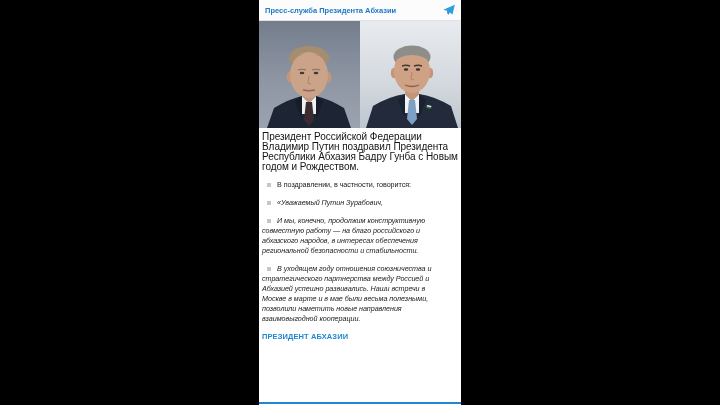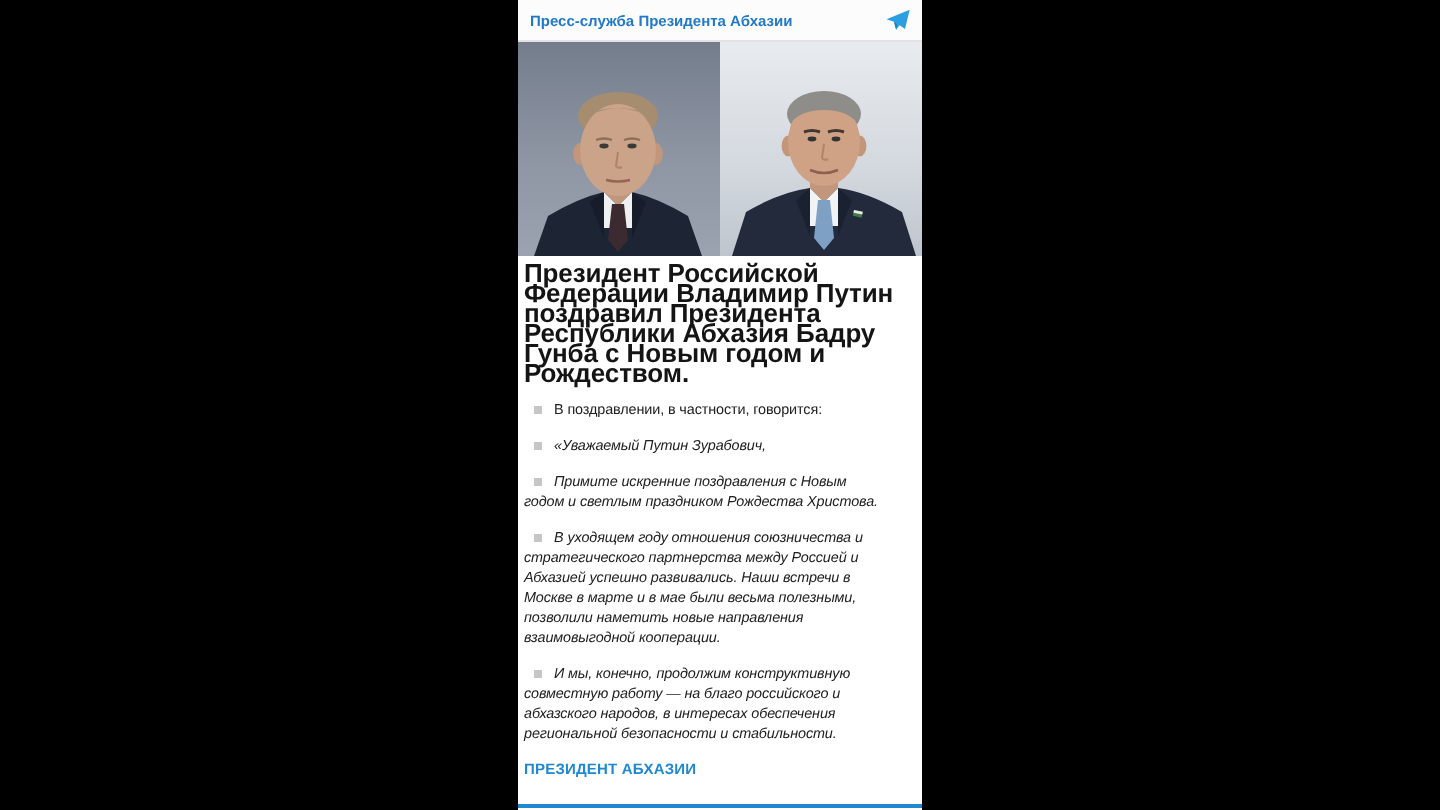--- a/index.html
+++ b/index.html
@@ -20,22 +20,22 @@
     flex:1; color:#2079c9; font-size:7.5px; font-weight:bold;
     white-space:nowrap; overflow:hidden;
   }
   .tg-icon { width:14px; height:14px; flex:0 0 auto; }
   .tg-icon svg { display:block; width:14px; height:14px; }
   .photo { height:107px; display:flex; cursor:pointer; }
   .photo-half { width:50%; height:107px; }
   .photo-half svg { display:block; width:100%; height:100%; }
   .content { padding:4px 3px 0 3px; }
   .lead {
-    margin:0 0 8px 0; font-size:13px; line-height:10px;
-    font-weight:bold; color:#141414; letter-spacing:-0.05px;
+    margin:0 0 8px 0; font-size:10px; line-height:10px;
+    font-weight:normal; color:#141414; letter-spacing:-0.05px;
   }
   .para {
     margin:0 16px 8px 0; font-size:7.2px; line-height:10px;
     color:#202020; letter-spacing:-0.05px;
   }
   .para.italic { font-style:italic; }
   .bullet {
     display:inline-block; width:4px; height:4px; background:#c6c6c6;
     margin:0 6px 1px 5px; vertical-align:middle;
   }
@@ -154,24 +154,23 @@
     </div>
   </div>
 
   <div class="content">
     <p class="lead">Президент Российской Федерации Владимир Путин поздравил Президента Республики Абхазия Бадру Гунба с Новым годом и Рождеством.</p>
 
     <p class="para"><span class="bullet"></span><span>В поздравлении, в частности, говорится:</span></p>
 
     <p class="para italic"><span class="bullet"></span><span>«Уважаемый Путин Зурабович,</span></p>
 
-    <p class="para italic"><span class="bullet"></span><span>Примите искренние поздравления с Новым годом и светлым праздником Рождества Христова.</span></p>
+
+    <p class="para italic"><span class="bullet"></span><span>И мы, конечно, продолжим конструктивную совместную работу — на благо российского и абхазского народов, в интересах обеспечения региональной безопасности и стабильности.</span></p>
 
     <p class="para italic"><span class="bullet"></span><span>В уходящем году отношения союзничества и стратегического партнерства между Россией и Абхазией успешно развивались. Наши встречи в Москве в марте и в мае были весьма полезными, позволили наметить новые направления взаимовыгодной кооперации.</span></p>
-
-    <p class="para italic"><span class="bullet"></span><span>И мы, конечно, продолжим конструктивную совместную работу — на благо российского и абхазского народов, в интересах обеспечения региональной безопасности и стабильности.</span></p>
 
 
     <div class="footer-link">ПРЕЗИДЕНТ АБХАЗИИ</div>
   </div>
 
   <div class="bottom-bar"></div>
 </div>
 
 </body></html>

